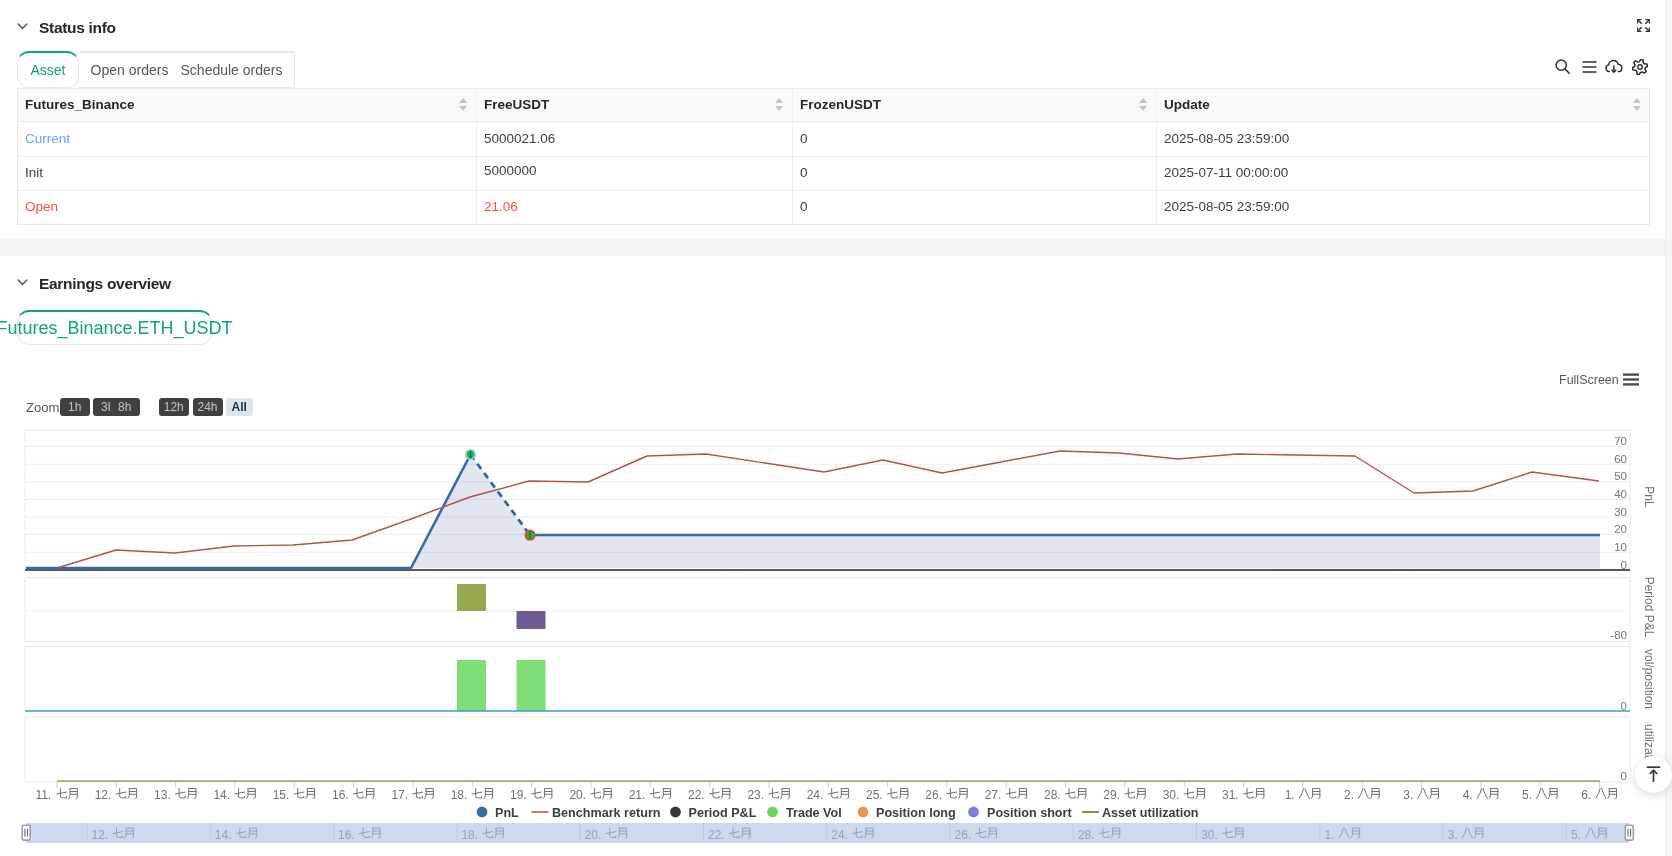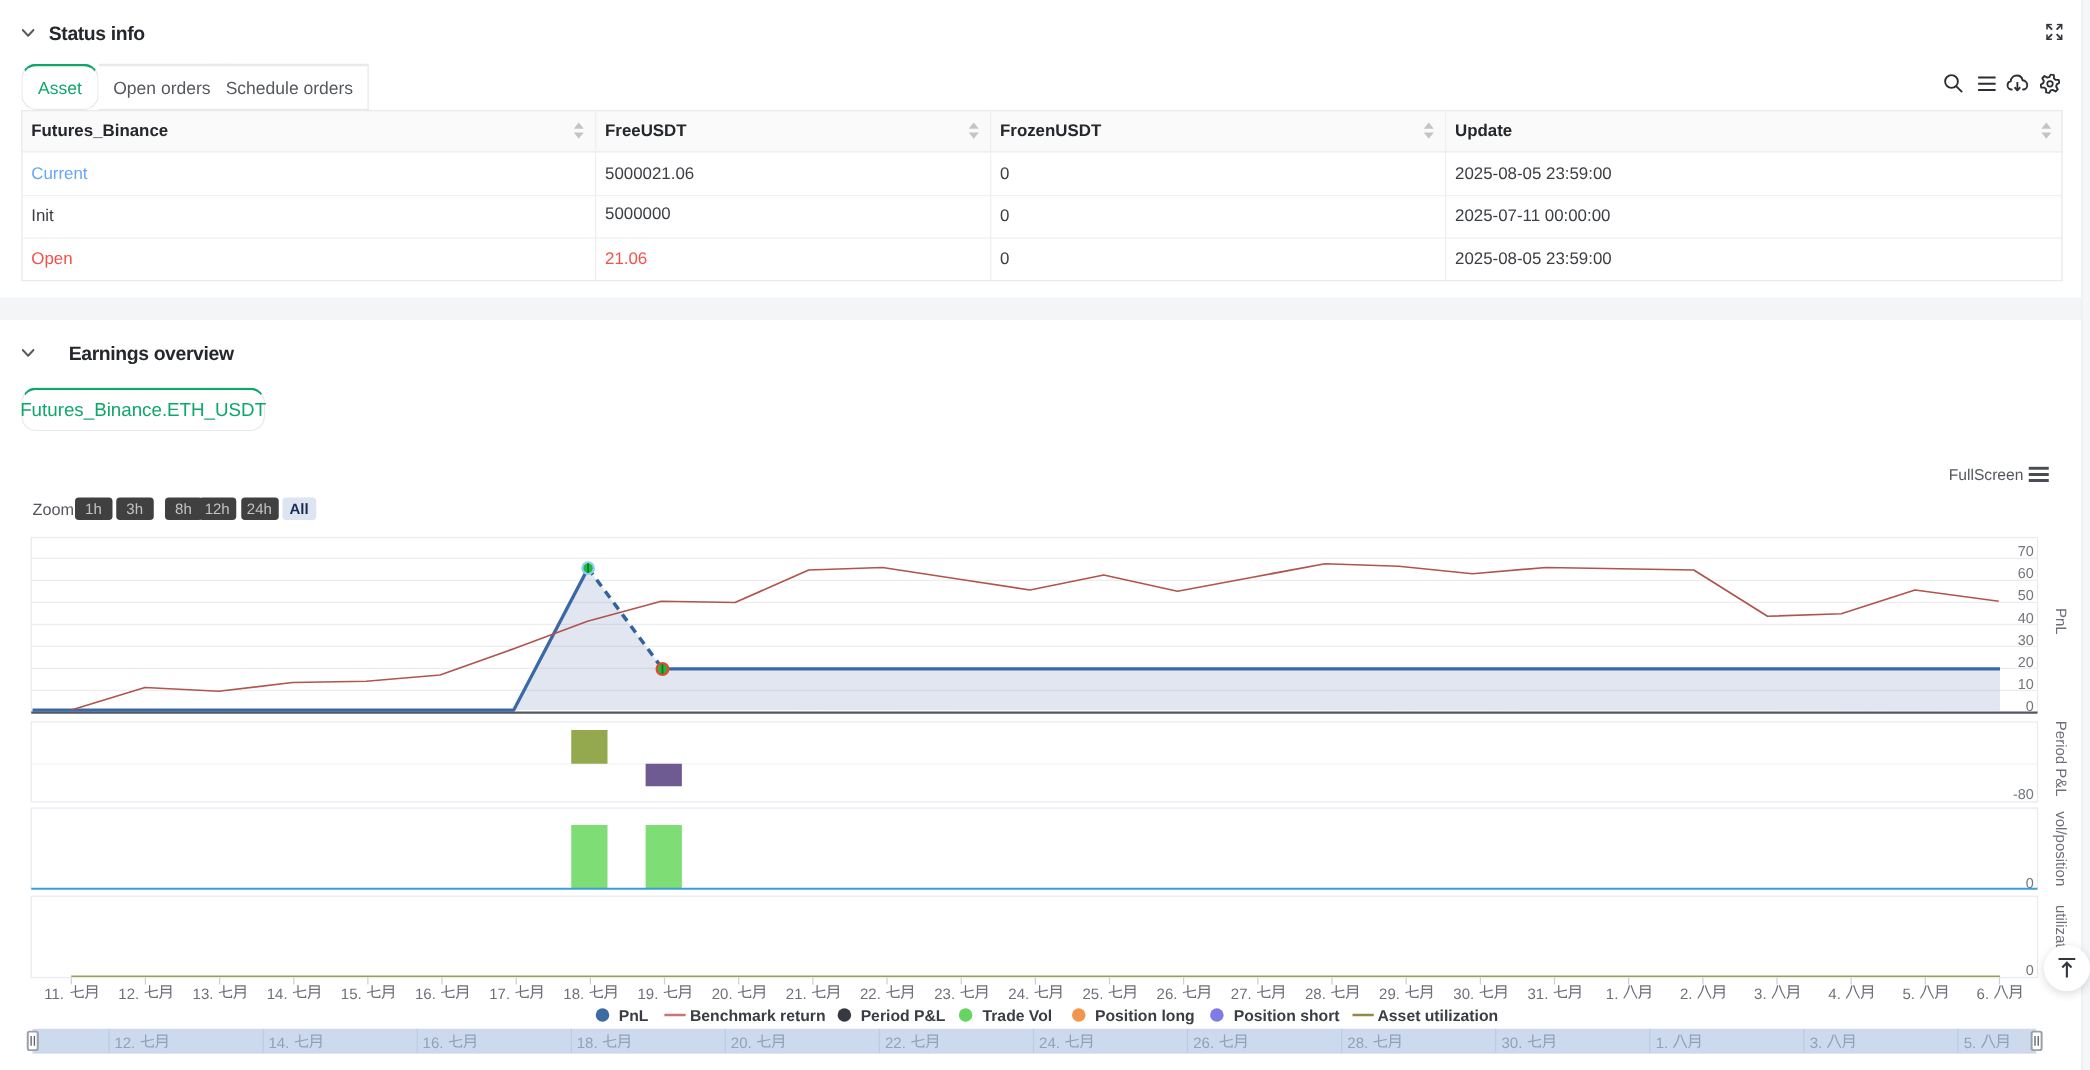--- a/index.html
+++ b/index.html
@@ -93,32 +93,32 @@
 <div class="cell" style="left:1164px;top:165px;">2025-07-11 00:00:00</div>
 <div class="abs" style="left:18px;top:190px;width:1631px;height:1px;background:#f0f0f0;"></div>
 <div class="cell" style="left:25px;top:199px;color:#f35049;">Open</div>
 <div class="cell" style="left:484px;top:199px;color:#f35049;">21.06</div>
 <div class="cell" style="left:800px;top:199px;">0</div>
 <div class="cell" style="left:1164px;top:199px;">2025-08-05 23:59:00</div>
 <div class="abs" style="left:0;top:238px;width:1665px;height:18px;background:#f4f5f7;"></div>
 <svg style="position:absolute;left:17px;top:279px" width="11" height="8" viewBox="0 0 11 8">
       <path d="M1.2,1 L5.5,5.6 L9.8,1" fill="none" stroke="#55595e" stroke-width="1.5" stroke-linecap="round" stroke-linejoin="round"></path>
     </svg>
-<div class="abs title" style="left:39px;top:275px;margin-left:16px;">Earnings overview</div>
-<div class="tab active" style="left:17px;top:310px;width:195px;height:35px;font-size:15px;">Futures_Binance.ETH_USDT</div>
+<div class="abs title" style="left:39px;top:275px;">Earnings overview</div>
+<div class="tab active" style="left:17px;top:310px;width:195px;height:35px;font-size:18px;">Futures_Binance.ETH_USDT</div>
 <div class="abs" style="left:1559px;top:373px;font-size:12.5px;color:#54585e;">FullScreen</div>
 <svg style="position:absolute;left:1622px;top:373px" width="18" height="13" viewBox="0 0 18 13">
       <line x1="1" y1="1.6" x2="17" y2="1.6" stroke="#4a4e54" stroke-width="2.4"></line>
       <line x1="1" y1="6.5" x2="17" y2="6.5" stroke="#4a4e54" stroke-width="2.4"></line>
       <line x1="1" y1="11.4" x2="17" y2="11.4" stroke="#4a4e54" stroke-width="2.4"></line>
     </svg>
 <div class="abs" style="left:26px;top:400px;font-size:13px;color:#53565c;">Zoom</div>
 <div class="zbtn" style="left:60px;top:398px;width:29.5px;">1h</div>
 <div class="zbtn" style="left:93px;top:398px;width:29.5px;">3h</div>
-<div class="zbtn" style="left:132px;top:398px;width:29.5px;">8h</div>
+<div class="zbtn" style="left:110px;top:398px;width:29.5px;">8h</div>
 <div class="zbtn" style="left:159px;top:398px;width:29.5px;">12h</div>
 <div class="zbtn" style="left:192.5px;top:398px;width:30px;">24h</div>
 <div class="zbtn on" style="left:226px;top:398px;width:26.5px;">All</div>
 <svg id="chart" style="position:absolute;left:0;top:420px;" width="1665" height="436" viewBox="0 0 1665 436" xmlns="http://www.w3.org/2000/svg" xmlns:xlink="http://www.w3.org/1999/xlink">
 <defs>
 <g id="g-qi" fill="none" stroke-linecap="round">
   <path d="M1.2,-5.0 L10.9,-6.9"></path>
   <path d="M4.8,-10.6 L4.8,-3.0 Q4.8,-1.1 7.0,-1.1 L10.9,-1.1 L10.9,-2.6"></path>
 </g>
 <g id="g-ba" fill="none" stroke-linecap="round">

